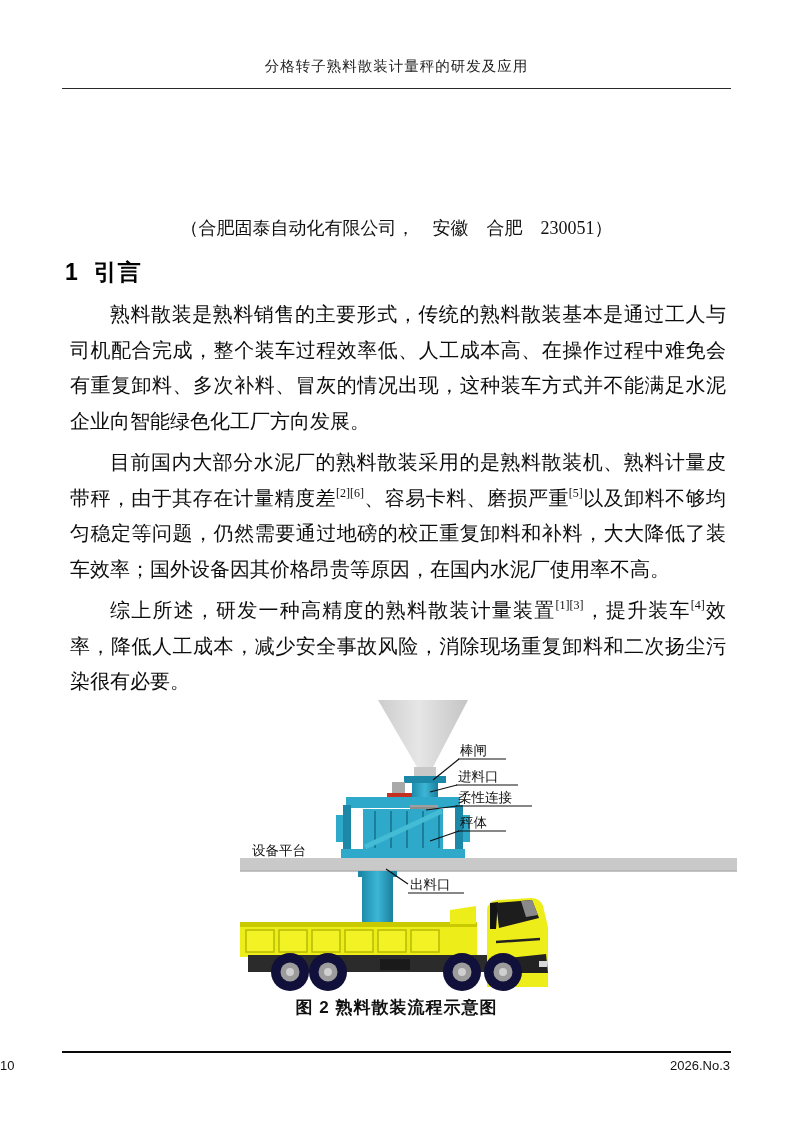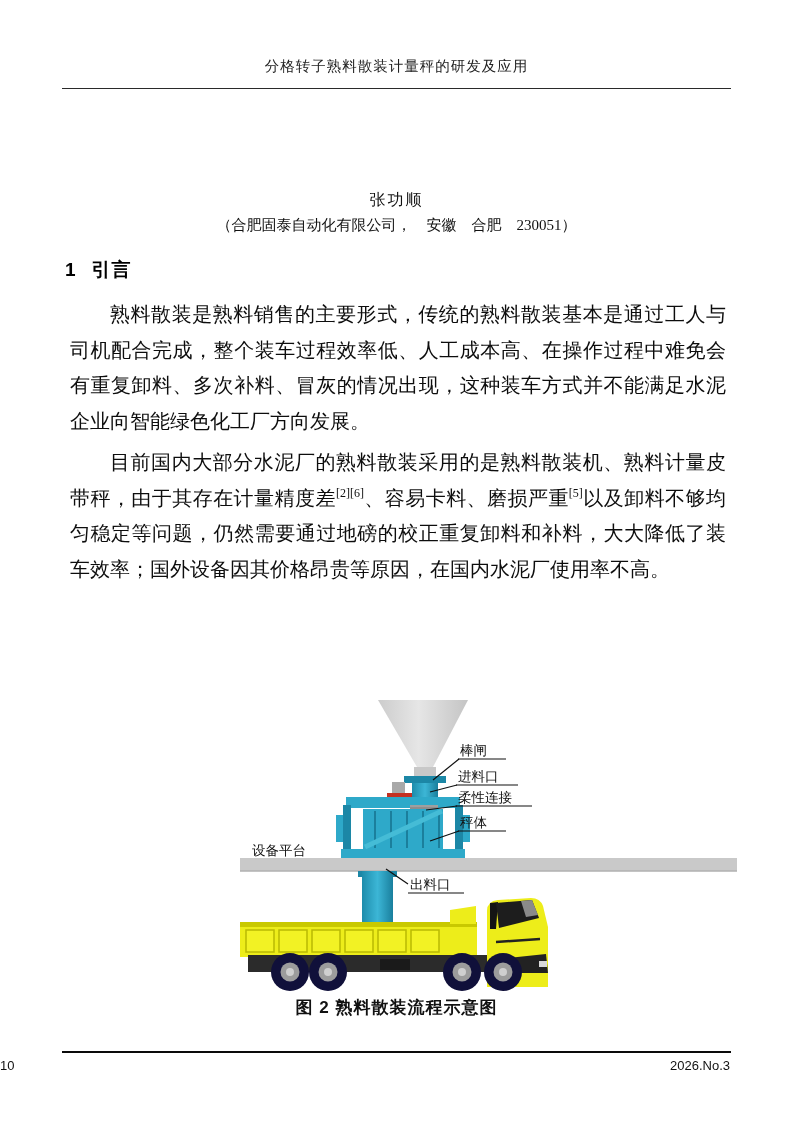--- a/index.html
+++ b/index.html
@@ -25,27 +25,27 @@
     position:absolute;top:122px;left:0;right:0;
     text-align:center;font-size:29px;font-weight:bold;
     font-family:"Liberation Sans", sans-serif;letter-spacing:1px;color:#000;
   }
   .doc-author{
     position:absolute;top:190px;left:0;right:0;
     text-align:center;font-size:16px;letter-spacing:2px;color:#111;
   }
   .doc-affil{
     position:absolute;top:216px;left:0;right:0;
-    text-align:center;font-size:15px;color:#111;
+    text-align:center;font-size:18px;color:#111;
   }
   
   .sec-heading{
     position:absolute;left:65px;
     font-family:"Liberation Sans", sans-serif;
-    font-size:19px;font-weight:bold;color:#000;
+    font-size:23px;font-weight:bold;color:#000;
   }
   #sec1{top:257px;}
   #sec2{top:661px;}
   .sec-heading .sec-num{display:inline-block;}
   .sec-heading .sec-title{display:inline-block;margin-left:16px;letter-spacing:1px;}
   
   .body-text{
     position:absolute;top:291px;left:64px;right:61px;
     font-size:20px;line-height:35.5px;text-align:justify;color:#0d0d0d;
   }
@@ -84,30 +84,30 @@
   }
 </style>
 </head>
 <body>
 
 <div class="page">
 
   <div class="running-head">分格转子熟料散装计量秤的研发及应用</div>
   <div class="header-rule"></div>
 
-  <div class="doc-author">张功顺</div>
   <div class="doc-affil">（合肥固泰自动化有限公司，　安徽　合肥　230051）</div>
 
   <div class="sec-heading" id="sec1">
     <span class="sec-num">1</span><span class="sec-title">引言</span>
   </div>
 
   <div class="body-text">
     <p><span>熟料散装是熟料销售的主要形式，传统的熟料散装基本是通过工人与司机配合完成，整个装车过程效率低、人工成本高、在操作过程中难免会有重复卸料、多次补料、冒灰的情况出现，这种装车方式并不能满足水泥企业向智能绿色化工厂方向发展。</span></p>
     <p><span>目前国内大部分水泥厂的熟料散装采用的是熟料散装机、熟料计量皮带秤，由于其存在计量精度差</span><sup>[2][6]</sup><span>、容易卡料、磨损严重</span><sup>[5]</sup><span>以及卸料不够均匀稳定等问题，仍然需要通过地磅的校正重复卸料和补料，大大降低了装车效率；国外设备因其价格昂贵等原因，在国内水泥厂使用率不高。</span></p>
+    <p><span>综上所述，研发一种高精度的熟料散装计量装置</span><sup>[1][3]</sup><span>，提升装车</span><sup>[4]</sup><span>效率，降低人工成本，减少安全事故风险，消除现场重复卸料和二次扬尘污染很有必要。</span></p>
   </div>
 
 
   <div class="figure-wrap">
     <svg width="500" height="298" viewBox="0 0 500 298">
       <defs>
         <linearGradient id="funnelGrad" x1="0" y1="0" x2="1" y2="0">
           <stop offset="0" stop-color="#cccccc"></stop>
             <stop offset="0.45" stop-color="#e6e6e6"></stop>
             <stop offset="1" stop-color="#c4c4c4"></stop>

